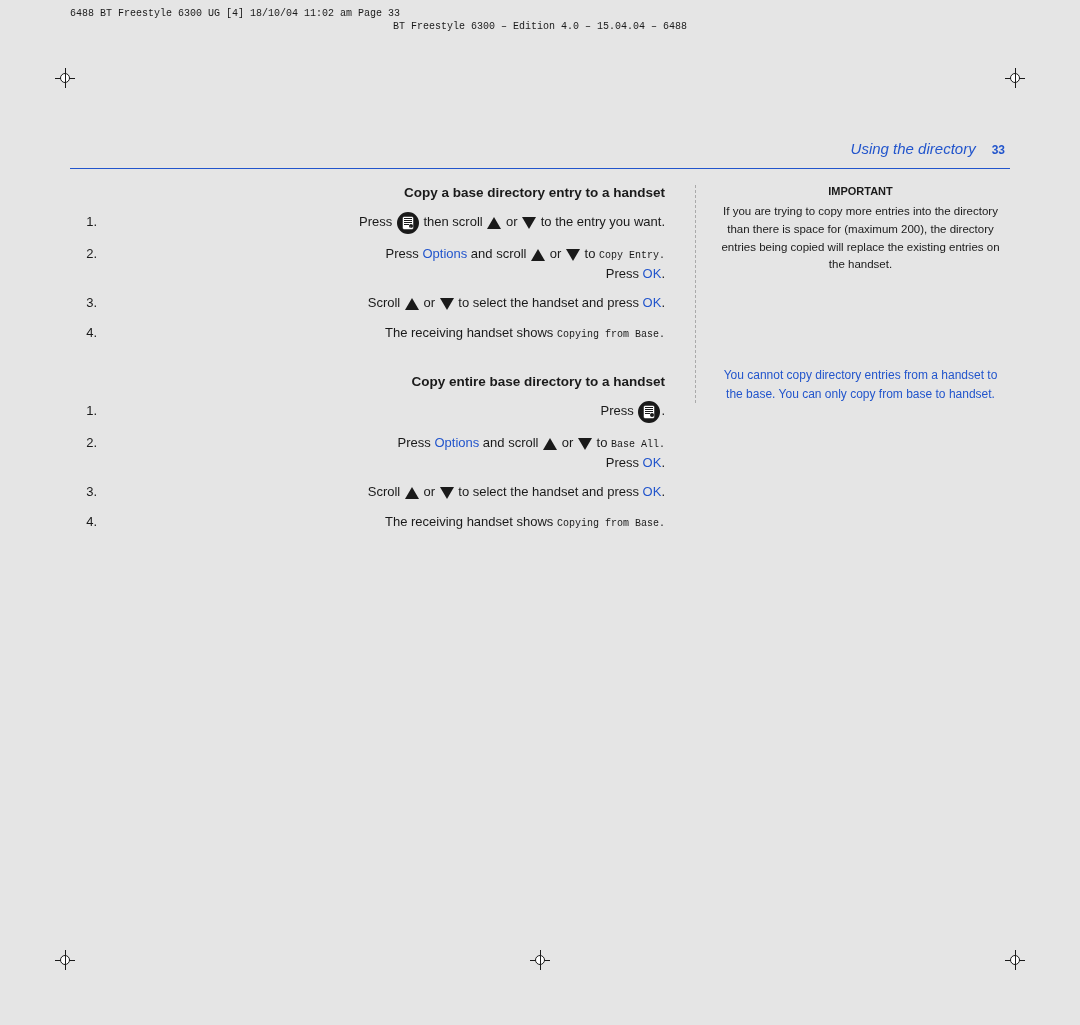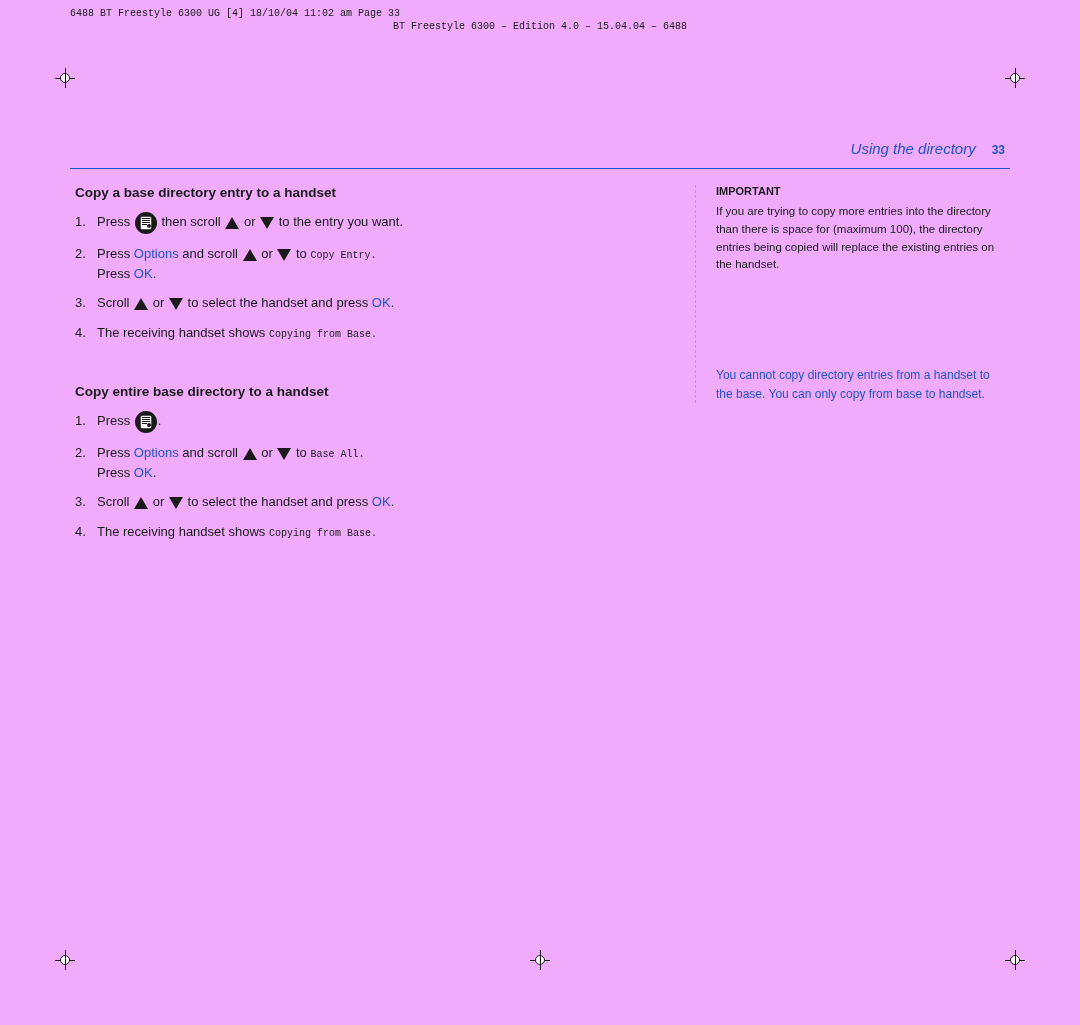--- a/index.html
+++ b/index.html
@@ -11,21 +11,21 @@
       font-family: 'Arial', sans-serif;
       font-size: 13px;
       color: #1a1a1a;
       overflow: hidden;
     }
 
     .page-container {
       width: 1080px;
       height: 1025px;
       position: relative;
-      background: #f0abfc;
+      background: #e5e5e5;
     }
 
     
     .reg-mark {
       position: absolute;
       width: 20px;
       height: 20px;
       display: flex;
       align-items: center;
       justify-content: center;
@@ -98,42 +98,44 @@
       right: 75px;
       bottom: 75px;
     }
 
     
     .left-column {
       position: absolute;
       left: 0;
       top: 0;
       width: 590px;
+      text-align: right;
     }
 
     
     .right-column {
       position: absolute;
       left: 620px;
       top: 0;
       right: 0;
       border-left: 1px dashed #aaaaaa;
       padding-left: 20px;
+      text-align: center;
     }
 
     
     .section-heading {
       font-size: 13.5px;
       font-weight: bold;
       margin-bottom: 12px;
       margin-top: 0;
     }
 
     .second-section {
-      margin-top: 42px;
+      margin-top: 32px;
     }
 
     
     .step-item {
       display: flex;
       margin-bottom: 10px;
       align-items: flex-start;
       line-height: 1.5;
       font-size: 13px;
     }
@@ -412,19 +414,19 @@
           <span class="step-content">
             The receiving handset shows <span class="mono">Copying from Base.</span>
           </span>
         </div>
       </div>
 
     </div>
 
     <div class="right-column">
       <div class="important-label">IMPORTANT</div>
-      <div class="important-text">If you are trying to copy more entries into the directory than there is space for (maximum 100), the directory entries being copied will replace the existing entries on the handset.</div>
+      <div class="important-text">If you are trying to copy more entries into the directory than there is space for (maximum 200), the directory entries being copied will replace the existing entries on the handset.</div>
       <div class="blue-note">You cannot copy directory entries from a handset to the base. You can only copy from base to handset.</div>
     </div>
 
   </div>
 
 </div>
 
 </body></html>

